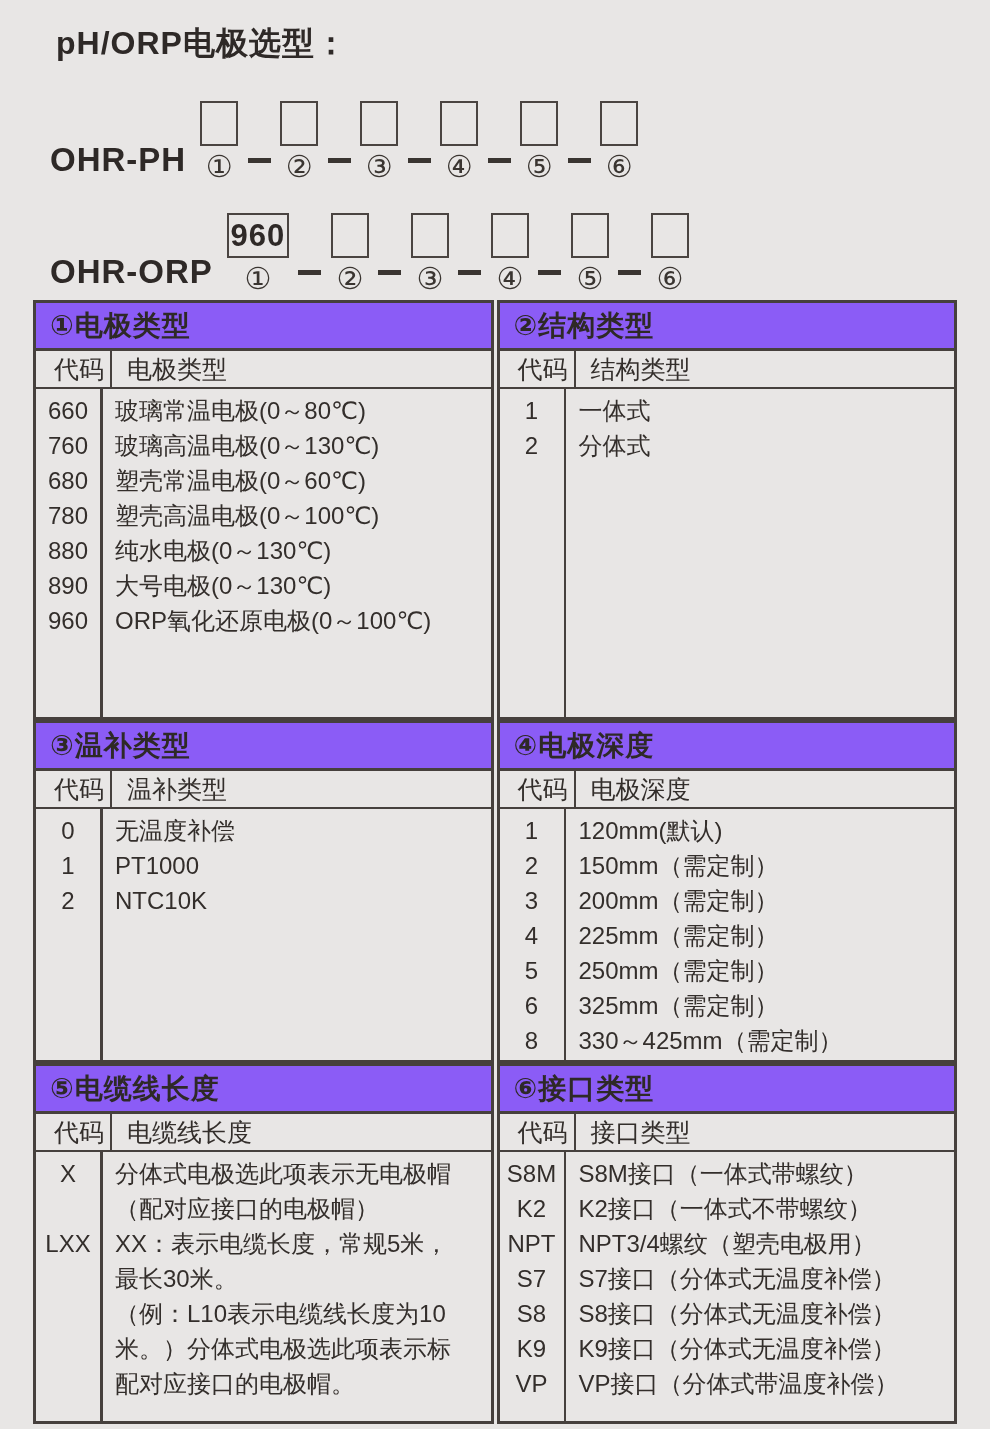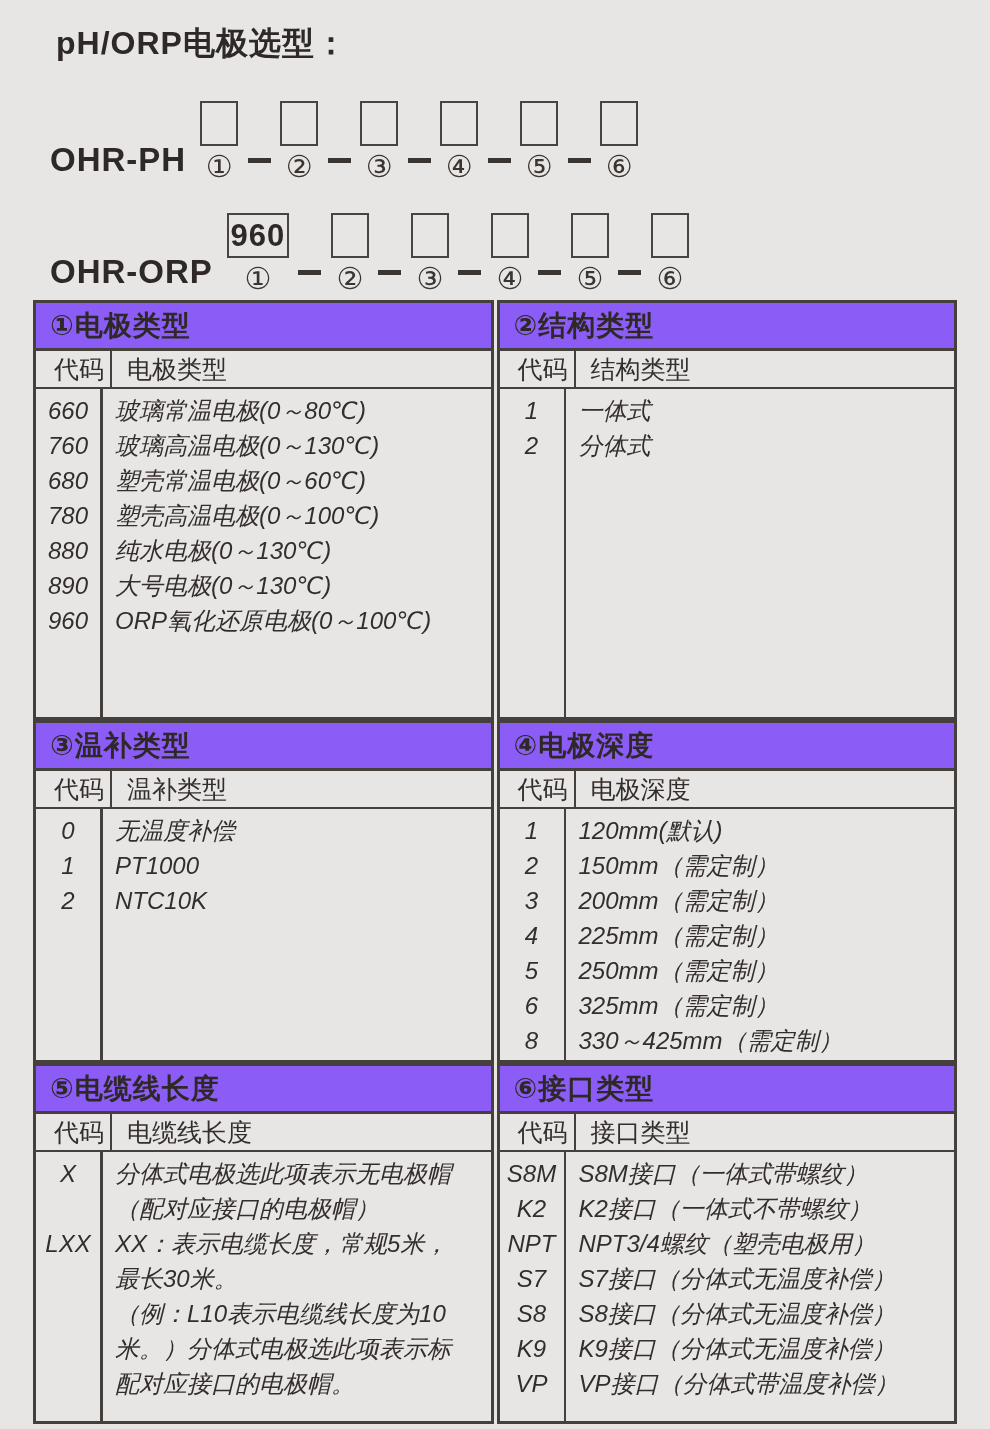--- a/index.html
+++ b/index.html
@@ -55,21 +55,21 @@
   }
   .code-h {
     flex:0 0 64px; box-sizing:border-box; border-right:2.5px solid #46403d;
     display:flex; align-items:center; justify-content:center;
   }
   .type-h { flex:1; display:flex; align-items:center; padding-left:15px; }
   .sec-body { flex:1; position:relative; padding-top:4px; }
   .sec-body::before {
     content:""; position:absolute; left:64px; top:0; bottom:0; width:2.5px; background:#46403d;
   }
-  .t-row { display:flex; font-size:24px; line-height:35px;font-style:italic; }
+  .t-row { display:flex; font-size:24px; line-height:35px; }
   .t-row .code { flex:0 0 64px; text-align:center; }
   .t-row .desc { flex:1; padding-left:15px; padding-right:14px; white-space:pre-line; }
 </style>
 </head>
 <body>
 
 <div class="page-title">pH/ORP电极选型：</div>
 
 <div class="model-row" id="row-ph">
     <div class="model-label">OHR-PH</div>

